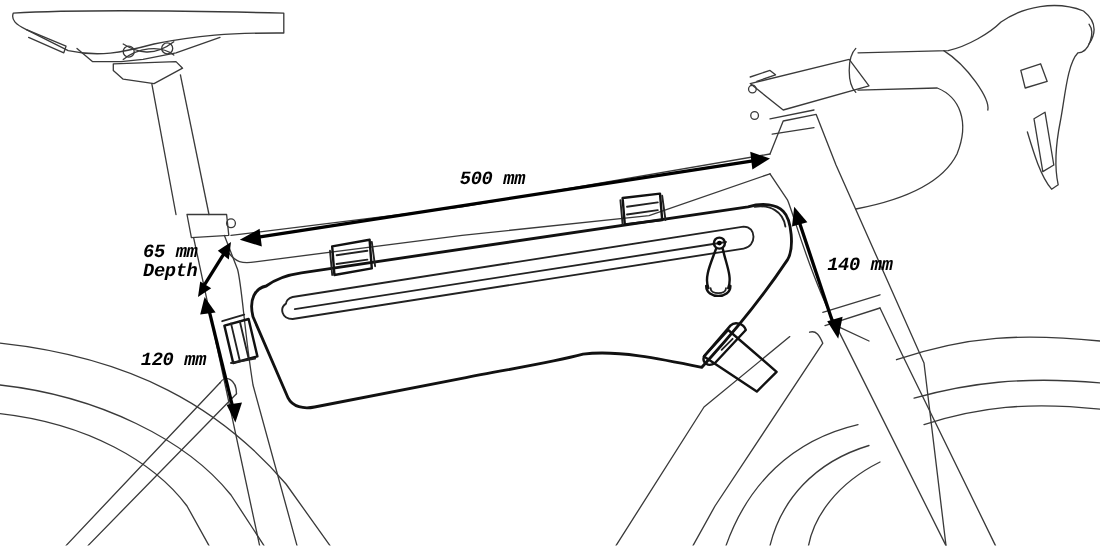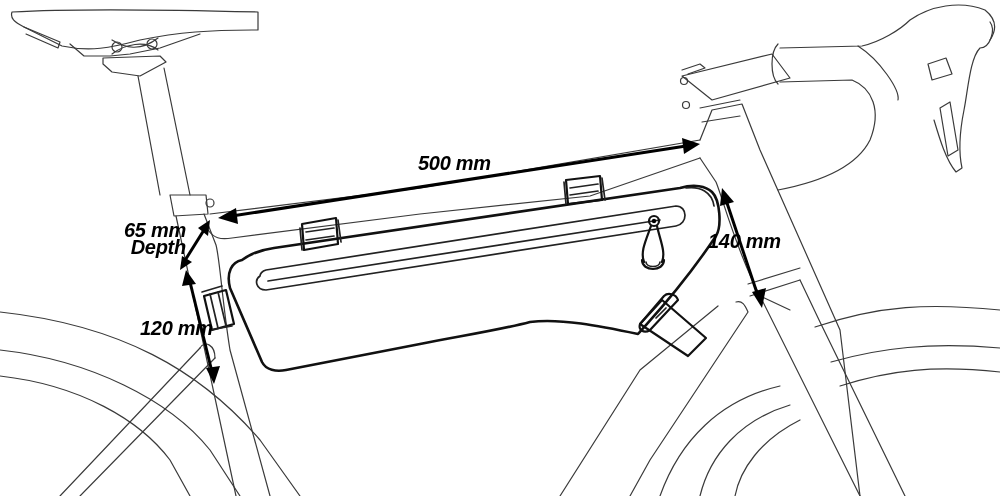--- a/index.html
+++ b/index.html
@@ -7,24 +7,24 @@
   #stage { position: absolute; left: 0; top: 0; width: 1000px; height: 496px; }
   svg { position: absolute; left: 0; top: 0; }
   .thin { fill: none; stroke: #3a3a3a; stroke-width: 1.2; stroke-linecap: round; stroke-linejoin: round; }
   .med  { fill: none; stroke: #222; stroke-width: 1.7; stroke-linecap: round; stroke-linejoin: round; }
   .bag  { fill: #ffffff; stroke: #111; stroke-width: 2.6; stroke-linejoin: round; }
   .bold { fill: none; stroke: #111; stroke-width: 2.2; stroke-linecap: round; stroke-linejoin: round; }
   .dim  { fill: none; stroke: #000; stroke-width: 3; stroke-linecap: butt; }
   .arrow { fill: #000; stroke: none; }
   .label {
     position: absolute;
-    font-family: Liberation Sans, sans-serif;
+    font-family: Liberation Mono, monospace;
     font-weight: bold;
     font-style: oblique;
-    font-size: 20px;
+    font-size: 17px;
     color: #000;
     letter-spacing: -0.3px;
     white-space: nowrap;
     line-height: 17px;
     text-align: center;
   }
 </style>
 </head>
 <body>
 
@@ -191,17 +191,17 @@
 
 </svg>
 
   <div class="label" style="left:418px; top:155px;">500 mm</div>
 
   <div class="label" style="left:124px; top:222px; text-align:right;">
     <div>65 mm</div>
     <div style="padding-left:6px;">Depth</div>
   </div>
 
-  <div class="label" style="left:128px; top:320px;margin-left:12px;">120 mm</div>
-
-  <div class="label" style="left:708px; top:233px;">140 mm</div>
+  <div class="label" style="left:128px; top:320px;">120 mm</div>
+
+  <div class="label" style="left:752px; top:233px;">140 mm</div>
 
 </div>
 
 </body></html>

